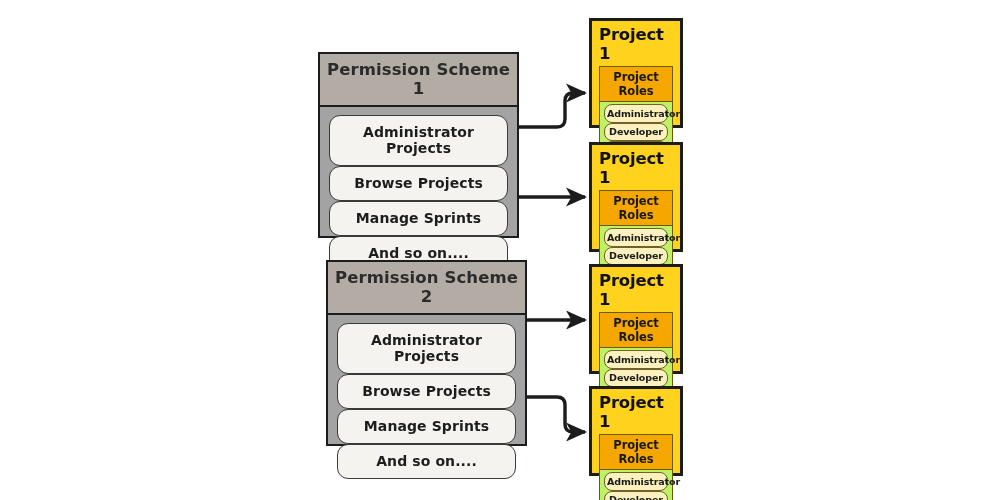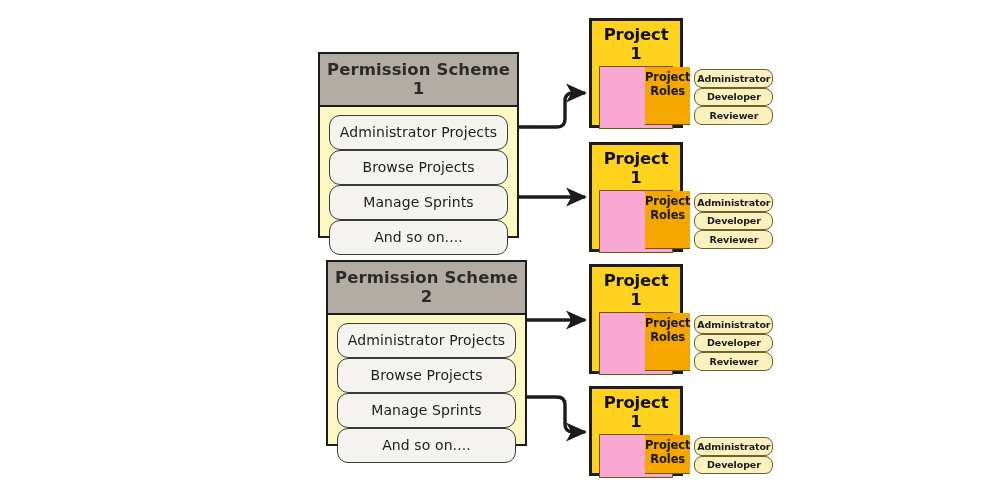--- a/index.html
+++ b/index.html
@@ -30,21 +30,21 @@
     width: 1000px;
     height: 500px;
     pointer-events: none;
   }
 
   
   .scheme {
     position: absolute;
     box-sizing: border-box;
     border: 2px solid #1c1c1c;
-    background: #fef9c3;
+    background: #a3a3a3;
     display: flex;
     flex-direction: column;
   }
   .scheme-header {
     background: #b3aca4;
     border-bottom: 2px solid #1c1c1c;
     color: #2b2b2b;
     font-size: 16.5px;
     font-weight: bold;
     text-align: center;
@@ -58,53 +58,51 @@
     flex-direction: column;
     justify-content: space-between;
   }
   .perm-pill {
     box-sizing: border-box;
     border: 1.6px solid #3a3a3a;
     border-radius: 11px;
     background: #f4f3f0;
     color: #1d1d1d;
     font-size: 14px;
-    font-weight: normal;
+    font-weight: bold;
     text-align: center;
     padding: 8px 4px 9px 4px;
     letter-spacing: 0.1px;
   }
 
   
   .project {
     position: absolute;
     box-sizing: border-box;
     border: 3px solid #1c1c1c;
     background: #ffd21e;
     padding: 3px 7px 7px 7px;
     display: flex;
     flex-direction: column;
   }
   .project-title {
     color: #111111;
     font-size: 16.5px;
     font-weight: bold;
-    text-align: center;
     letter-spacing: -0.2px;
     padding: 1px 0 3px 0;
   }
   .roles-panel {
     box-sizing: border-box;
     border: 1.6px solid #6b5a00;
-    background: #f9a8d4;
+    background: #bef264;
     flex: 1;
     display: flex;
-    flex-direction: row;
+    flex-direction: column;
     padding-bottom: 3px;
-    padding-left: 45px;
   }
   .roles-header {
     background: #f5a700;
     border-bottom: 1.6px solid #6b5a00;
     color: #181818;
     font-size: 11.5px;
     font-weight: bold;
     text-align: center;
     padding: 3px 0 3px 0;
     letter-spacing: -0.1px;

